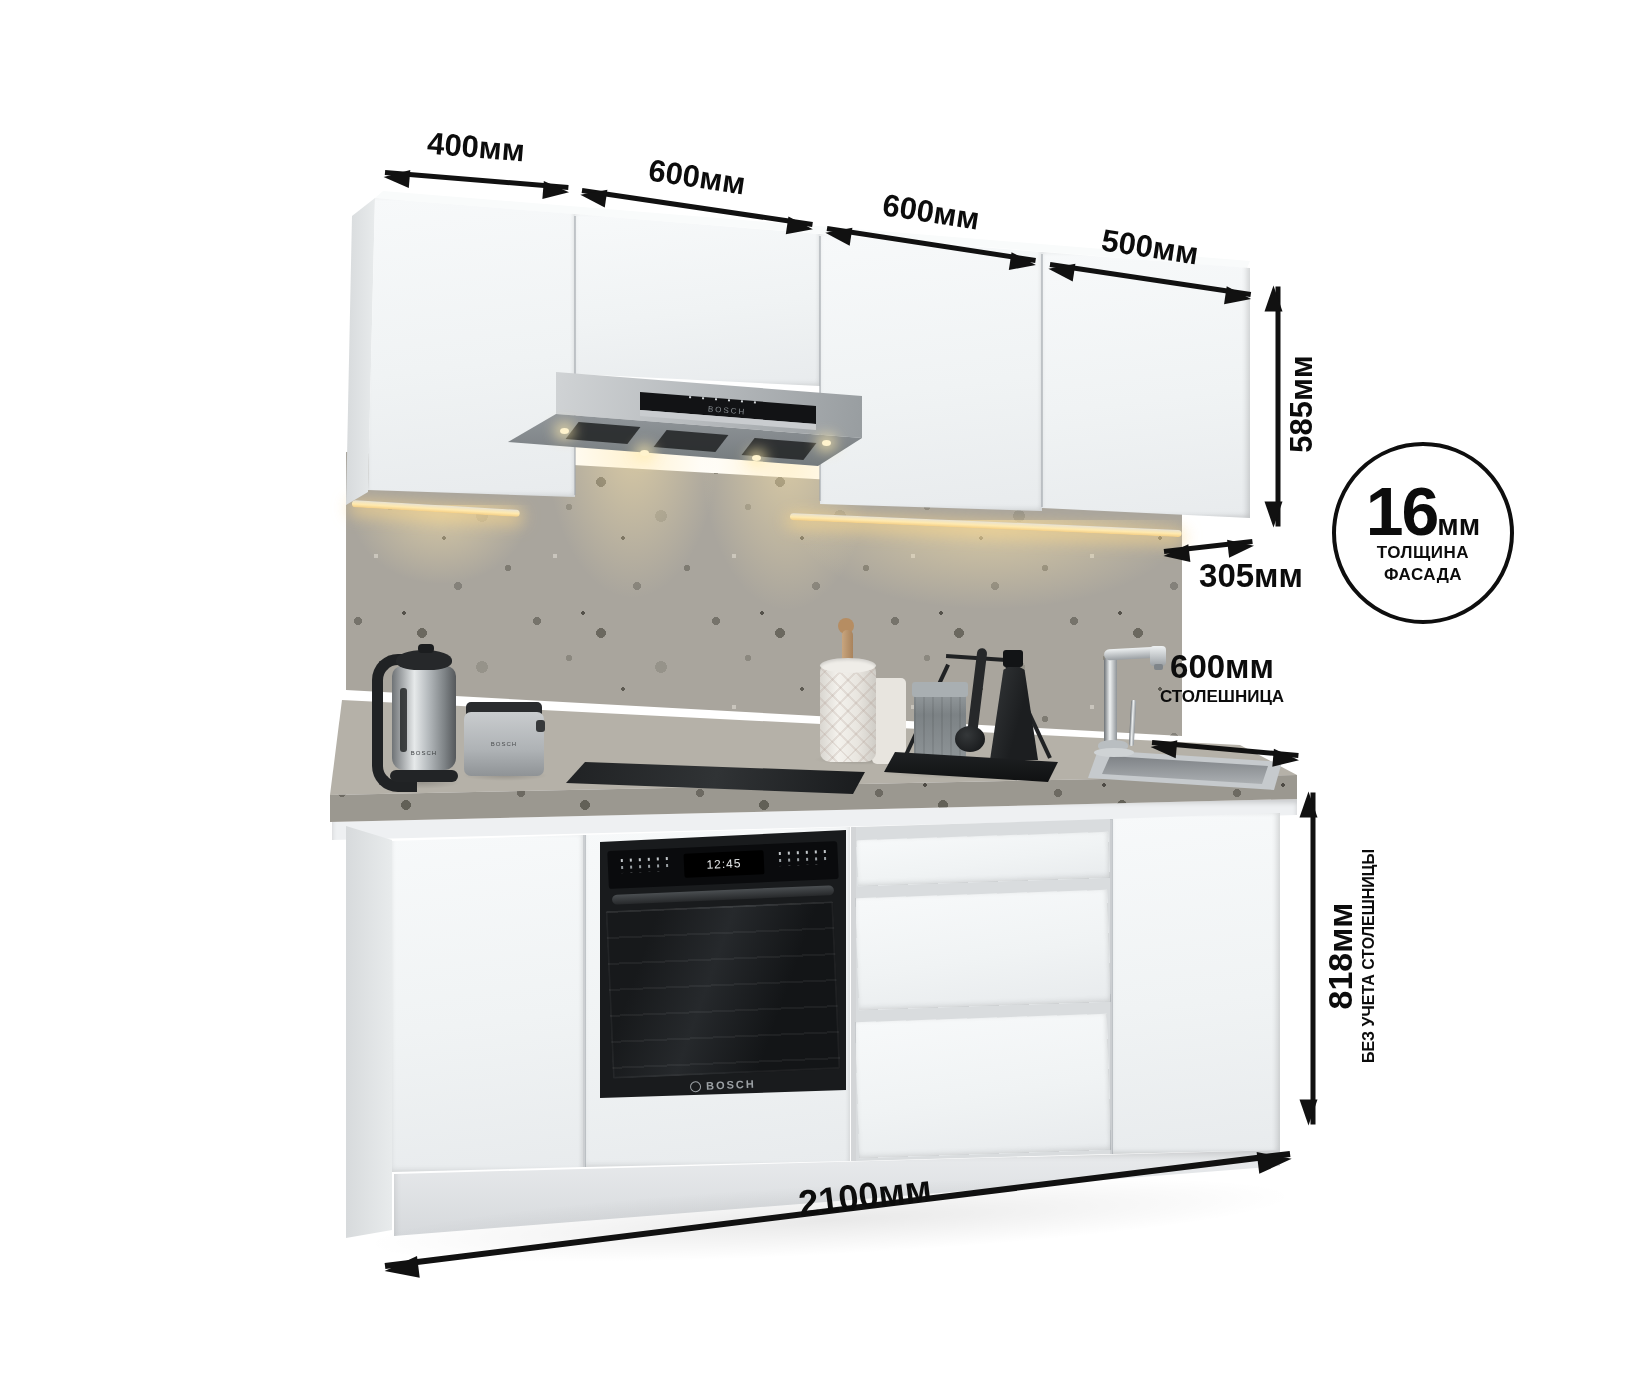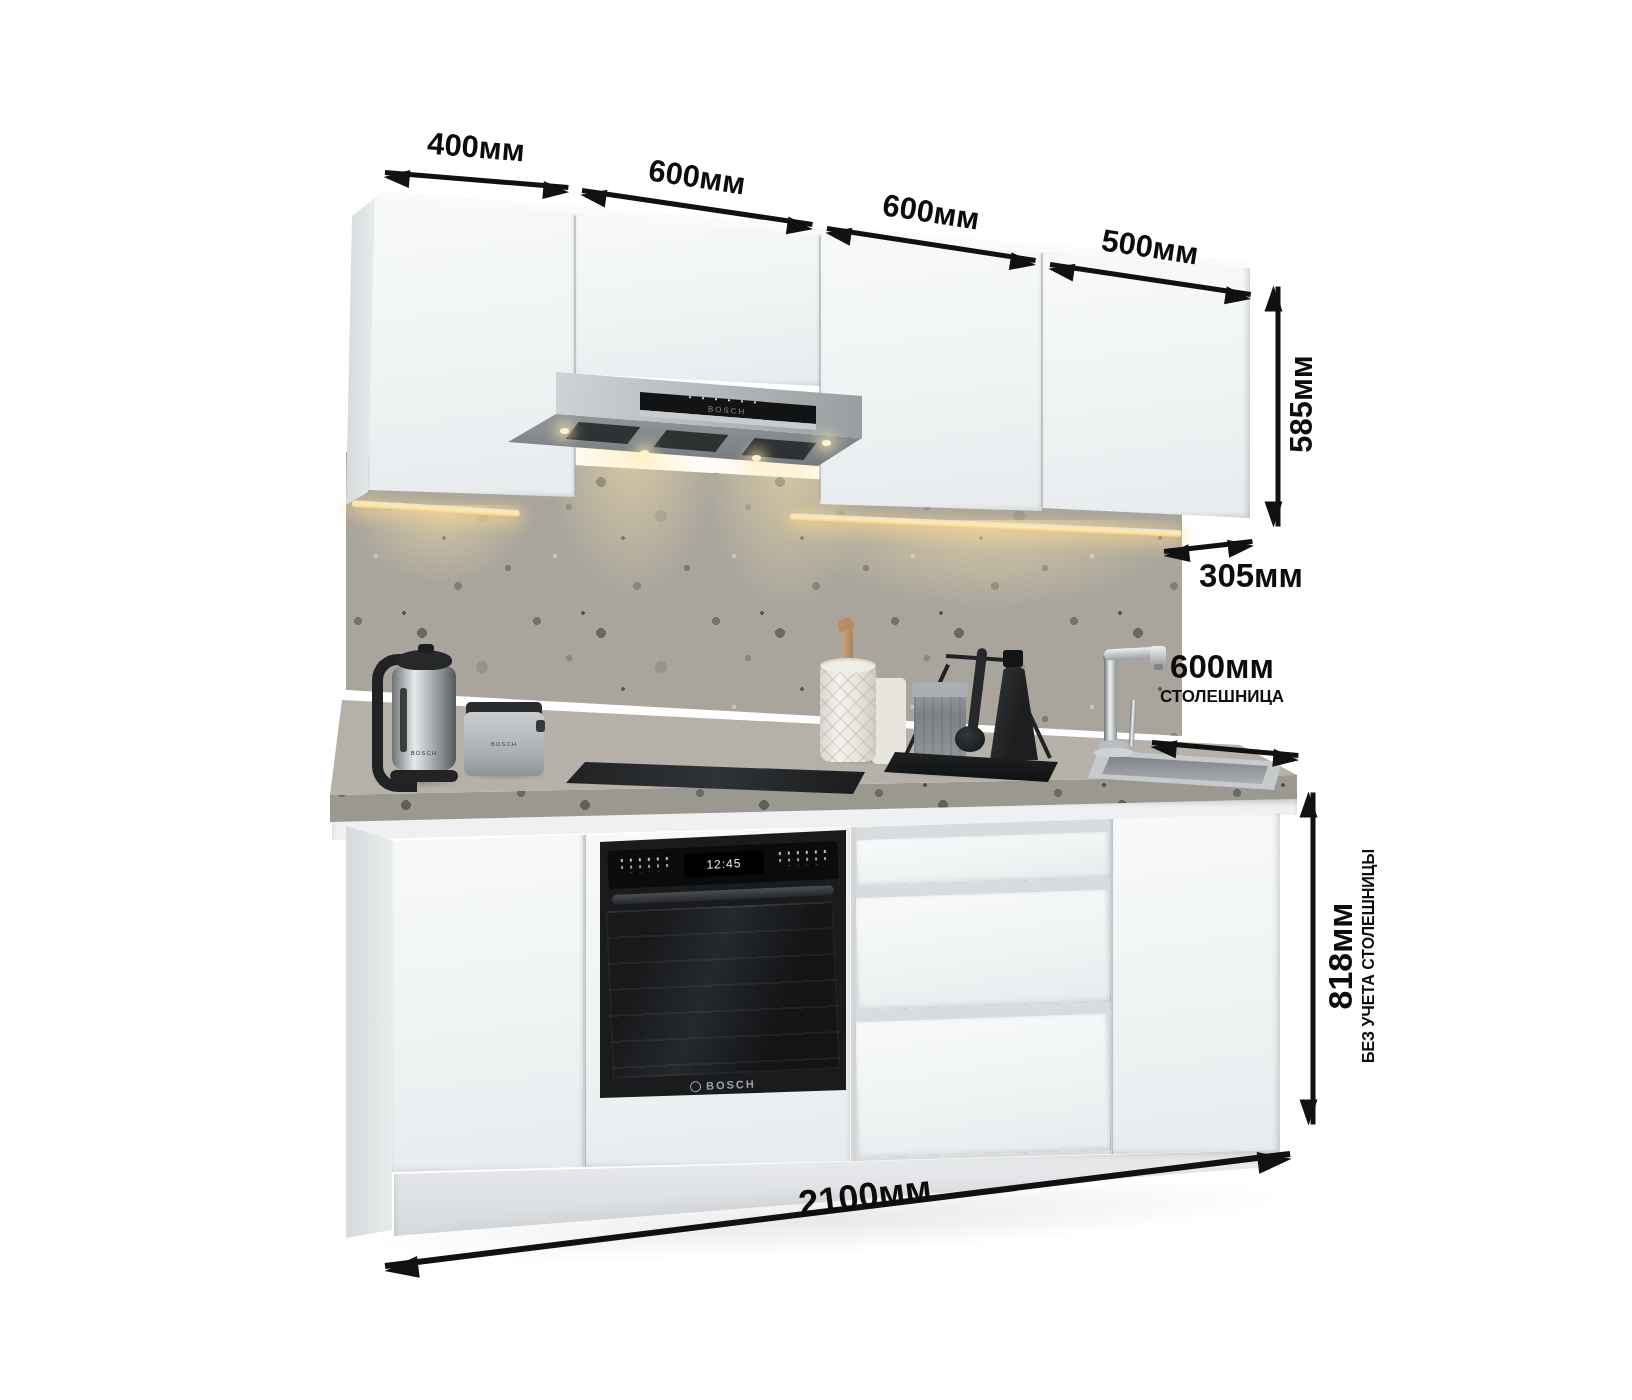--- a/index.html
+++ b/index.html
@@ -252,14 +252,22 @@
   <div class="dlabel" style="left:931px;top:212px;font-size:31px;transform:translate(-50%,-50%) rotate(8.7deg);">600мм</div>
   <div class="dlabel" style="left:1150px;top:247px;font-size:31px;transform:translate(-50%,-50%) rotate(8.5deg);">500мм</div>
   <div class="dlabel" style="left:1301px;top:404px;font-size:31px;transform:translate(-50%,-50%) rotate(-90deg);">585мм</div>
   <div class="dlabel" style="left:1251px;top:575px;font-size:33px;">305мм</div>
   <div class="dlabel" style="left:1222px;top:666px;font-size:33px;">600мм</div>
   <div class="dlabel" style="left:1222px;top:696px;font-size:17px;">СТОЛЕШНИЦА</div>
   <div class="dlabel" style="left:1340px;top:956px;font-size:34px;transform:translate(-50%,-50%) rotate(-90deg);">818мм</div>
   <div class="dlabel" style="left:1369px;top:956px;font-size:16px;transform:translate(-50%,-50%) rotate(-90deg);">БЕЗ УЧЕТА СТОЛЕШНИЦЫ</div>
   <div class="dlabel" style="left:865px;top:1196px;font-size:36px;transform:translate(-50%,-50%) rotate(-7deg);">2100мм</div>
 
+  <div class="badge" style="left:1332px;top:442px;width:174px;height:174px;">
+    <div style="display:flex;align-items:flex-end;justify-content:center;">
+      <span class="big">16</span>
+      <span class="unit">мм</span>
+    </div>
+    <div class="cap">ТОЛЩИНА</div>
+    <div class="cap">ФАСАДА</div>
+  </div>
 
 </div>
 
 </body></html>

